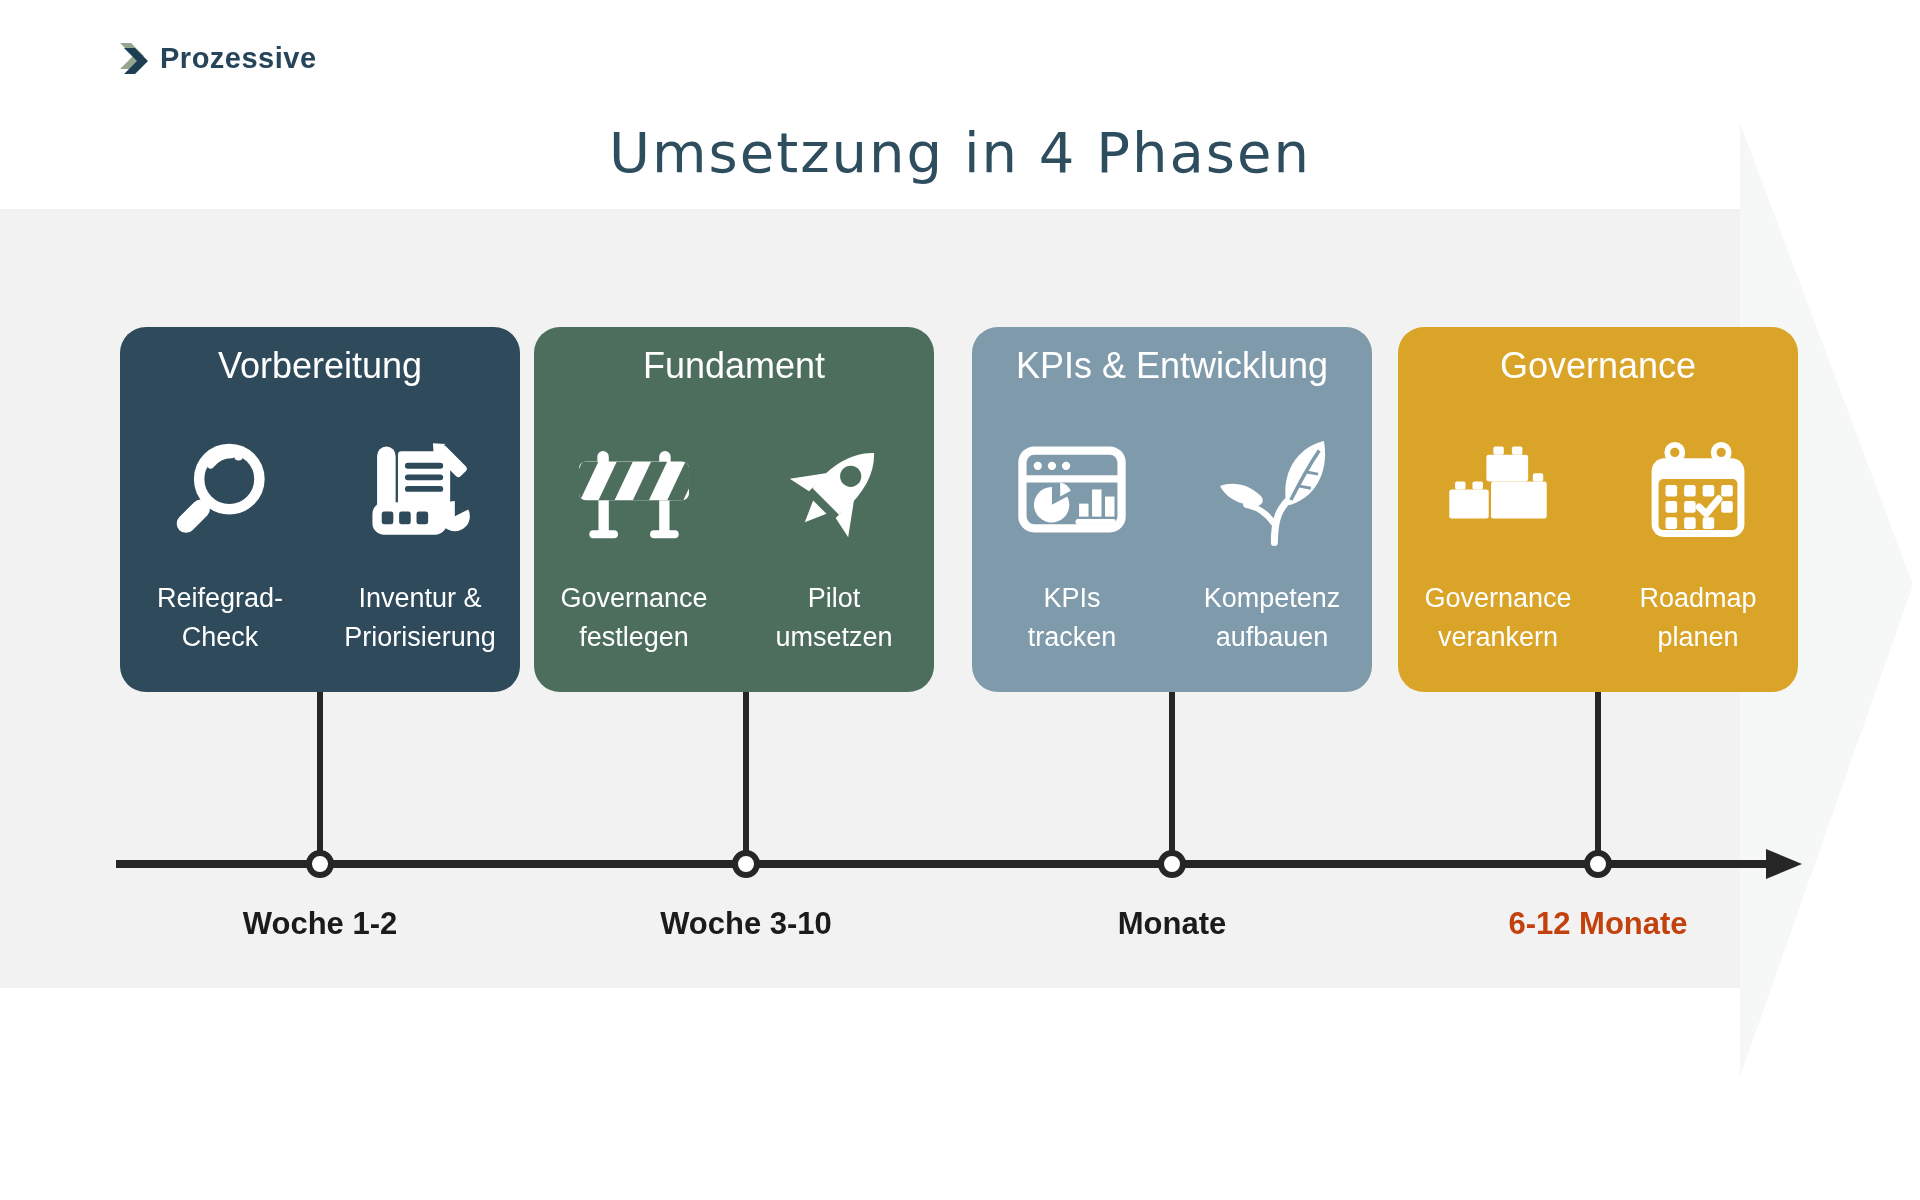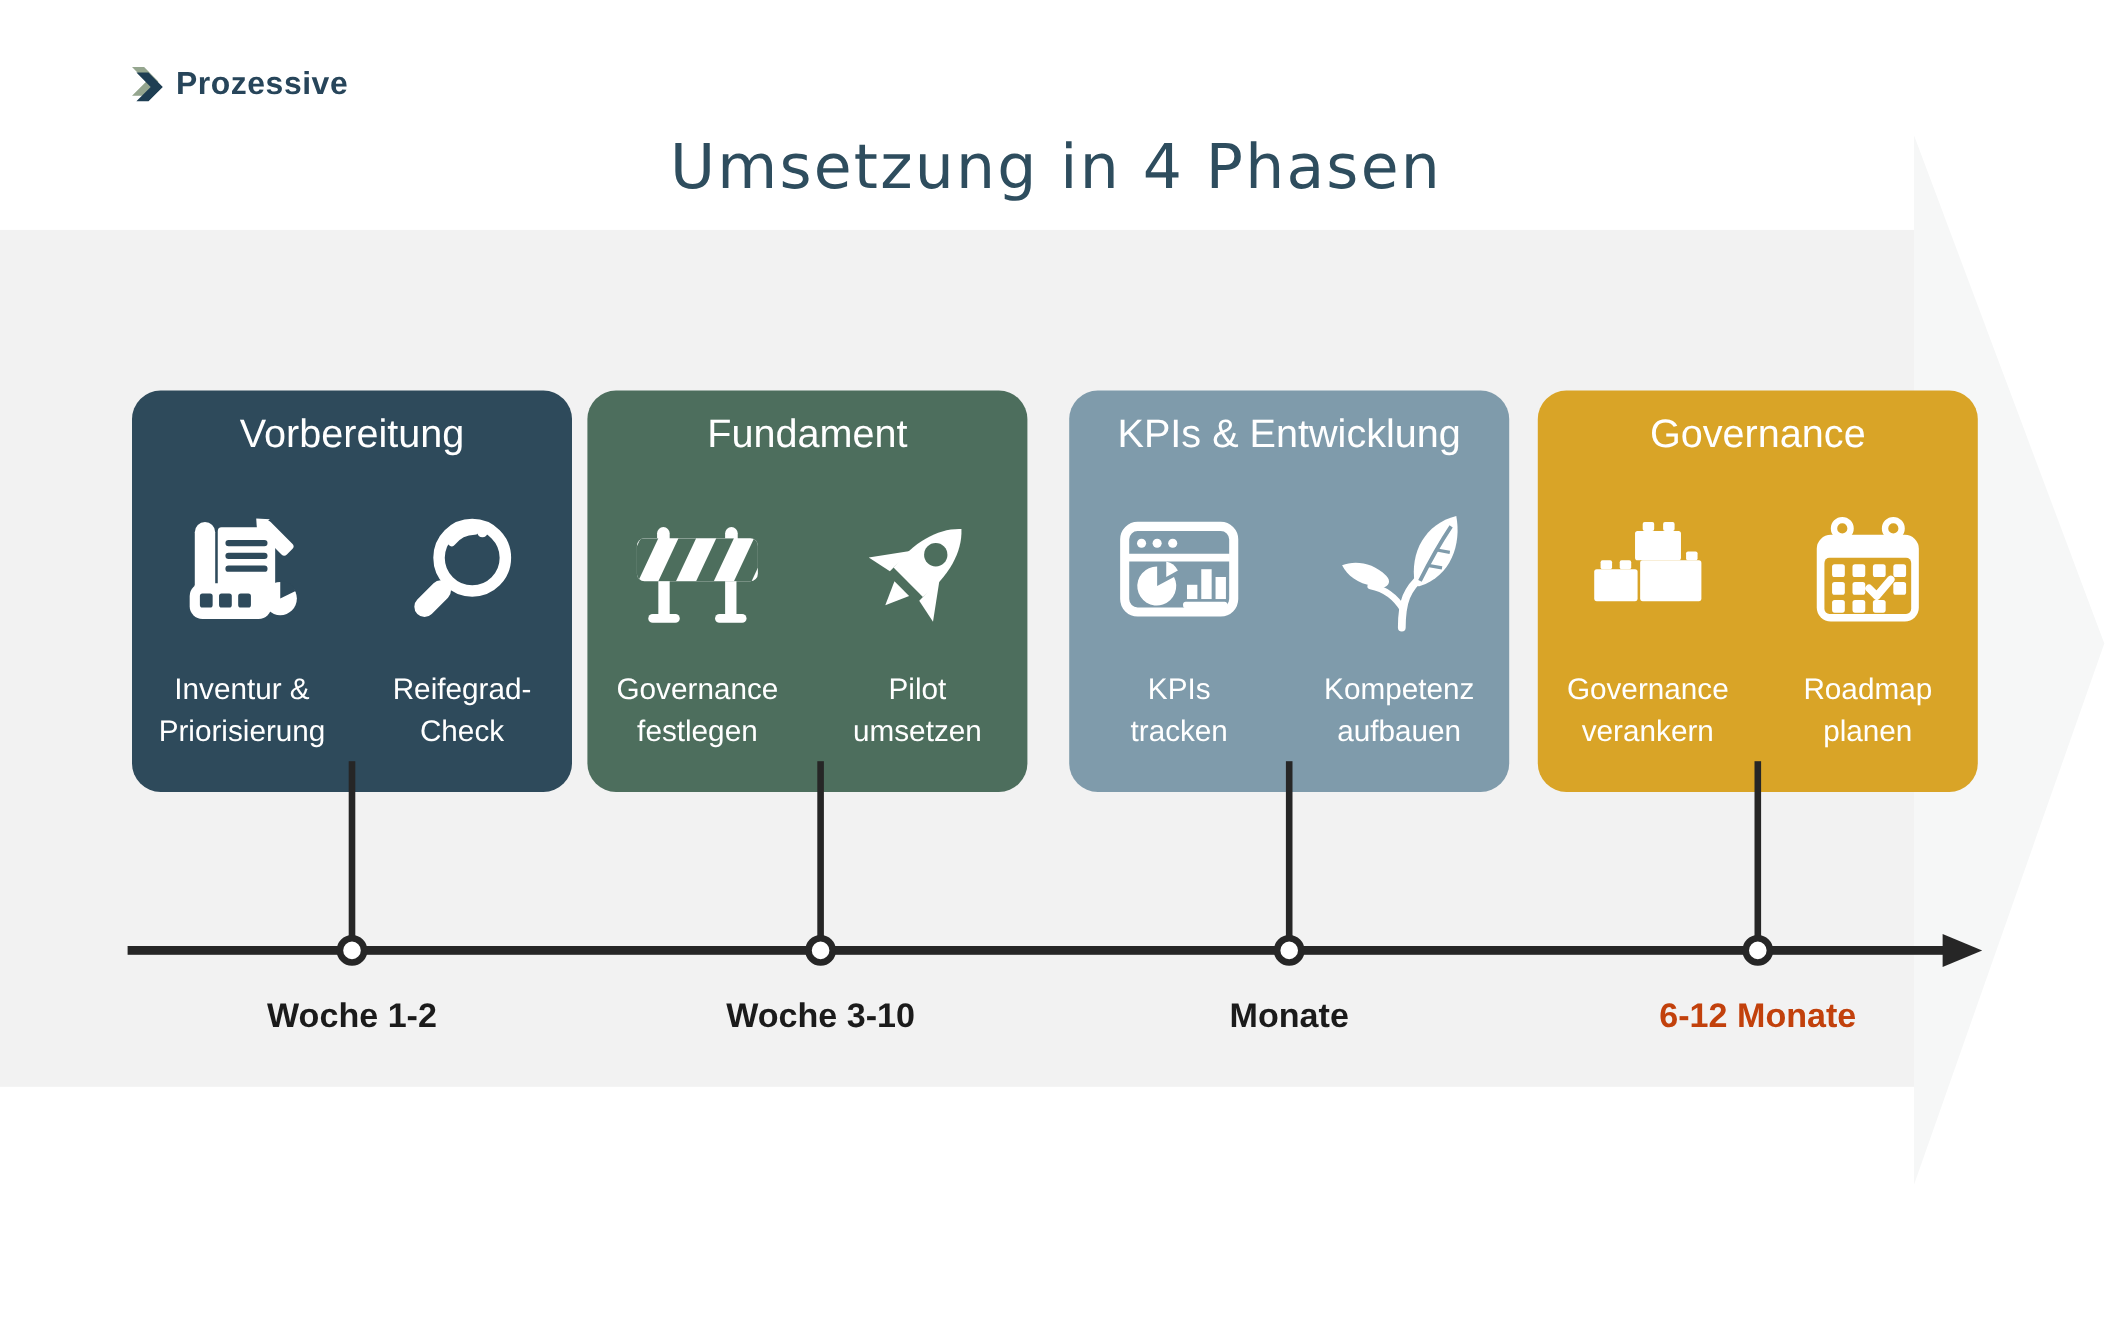--- a/index.html
+++ b/index.html
@@ -1,27 +1,27 @@
 <!DOCTYPE html>
 <html><head>
 <meta charset="utf-8">
 <style>
   html,body{margin:0;padding:0;background:#fff;}
   .stage{position:relative;width:1920px;height:1200px;overflow:hidden;
          font-family:"Liberation Sans",sans-serif;}
   .bg{position:absolute;left:0;top:0;}
   
-  .logo{position:absolute;left:118px;top:60px;display:flex;align-items:center;gap:10px;}
+  .logo{position:absolute;left:118px;top:42px;display:flex;align-items:center;gap:10px;}
   .logo-text{font-size:29px;font-weight:600;letter-spacing:.5px;}
   
   .title{position:absolute;top:120px;left:0;width:1920px;text-align:center;
          font-family:"DejaVu Sans",sans-serif;font-size:56px;font-weight:500;letter-spacing:2px;}
   
   .card{position:absolute;top:327px;width:400px;height:365px;border-radius:26px;
-        background:var(--c);color:#fff;text-align:center;margin-top:28px;}
+        background:var(--c);color:#fff;text-align:center;}
   .card1{left:120px;} .card2{left:534px;} .card3{left:972px;} .card4{left:1398px;}
   .card-title{margin-top:18px;font-size:36px;font-weight:400;}
   .card-grid{display:grid;grid-template-columns:1fr 1fr;margin-top:42px;}
   .cell{display:flex;flex-direction:column;align-items:center;}
   .icon-box{height:128px;display:flex;align-items:center;justify-content:center;}
   .item-label{margin-top:22px;font-size:27px;line-height:39px;white-space:pre-line;}
   
   .stem{position:absolute;top:692px;width:6px;height:176px;}
   .stem1{left:317px;} .stem2{left:743px;} .stem3{left:1169px;} .stem4{left:1595px;}
   .axis{position:absolute;top:860px;left:116px;width:1652px;height:8px;}
@@ -55,51 +55,51 @@
   </div>
 
   <div class="title" style="color: rgb(46, 77, 94);">Umsetzung in 4 Phasen</div>
 
   <div class="card card1" style="--c: #2e4a5b;">
     <div class="card-title">Vorbereitung</div>
     <div class="card-grid">
       <div class="cell">
         <div class="icon-box">
           <svg class="icon-svg" width="116" height="116" viewBox="0 0 100 100">
+            <circle cx="58" cy="38" r="26" fill="none" stroke="var(--ic)" stroke-width="9"></circle>
+            <path d="M42 26 Q49 17 60 17" fill="none" stroke="var(--ic)" stroke-width="6" stroke-linecap="round"></path>
+            <circle cx="66" cy="18" r="4" fill="var(--ic)"></circle>
+            <rect x="10" y="62" width="34" height="16" rx="8" transform="rotate(-45 27 70)" fill="var(--ic)"></rect>
+          </svg>
+        </div>
+        <div class="item-label">Reifegrad-
+Check</div>
+      </div>
+      <div class="cell">
+        <div class="icon-box">
+          <svg class="icon-svg" width="116" height="116" viewBox="0 0 100 100">
             <rect x="13" y="10" width="16" height="64" rx="8" fill="var(--ic)"></rect>
             <rect x="31" y="14" width="45" height="52" rx="3" fill="var(--ic)"></rect>
             <rect x="37" y="24" width="33" height="5" rx="2.5" fill="var(--c)"></rect>
             <rect x="37" y="34" width="33" height="5" rx="2.5" fill="var(--c)"></rect>
             <rect x="37" y="44" width="33" height="5" rx="2.5" fill="var(--c)"></rect>
             <g transform="rotate(45 76 22)">
               <rect x="62" y="16" width="30" height="12" rx="3" fill="var(--ic)"></rect>
               <polygon points="55,22 63,15 63,29" fill="var(--ic)"></polygon>
             </g>
             <rect x="9" y="58" width="64" height="28" rx="10" fill="var(--ic)"></rect>
             <rect x="17" y="66" width="10" height="11" rx="2" fill="var(--c)"></rect>
             <rect x="32" y="66" width="10" height="11" rx="2" fill="var(--c)"></rect>
             <rect x="47" y="66" width="10" height="11" rx="2" fill="var(--c)"></rect>
             <circle cx="80" cy="70" r="13" fill="var(--ic)"></circle>
             <path d="M80 70 L80 56 A14 14 0 0 1 92 64 Z" fill="var(--c)"></path>
           </svg>
         </div>
         <div class="item-label">Inventur &amp;
 Priorisierung</div>
-      </div>
-      <div class="cell">
-        <div class="icon-box">
-          <svg class="icon-svg" width="116" height="116" viewBox="0 0 100 100">
-            <circle cx="58" cy="38" r="26" fill="none" stroke="var(--ic)" stroke-width="9"></circle>
-            <path d="M42 26 Q49 17 60 17" fill="none" stroke="var(--ic)" stroke-width="6" stroke-linecap="round"></path>
-            <circle cx="66" cy="18" r="4" fill="var(--ic)"></circle>
-            <rect x="10" y="62" width="34" height="16" rx="8" transform="rotate(-45 27 70)" fill="var(--ic)"></rect>
-          </svg>
-        </div>
-        <div class="item-label">Reifegrad-
-Check</div>
       </div>
     </div>
   </div>
 
   <div class="card card2" style="--c: #4d6e5d;">
     <div class="card-title">Fundament</div>
     <div class="card-grid">
       <div class="cell">
         <div class="icon-box">
           <svg class="icon-svg" width="126" height="115" viewBox="0 0 110 100">

